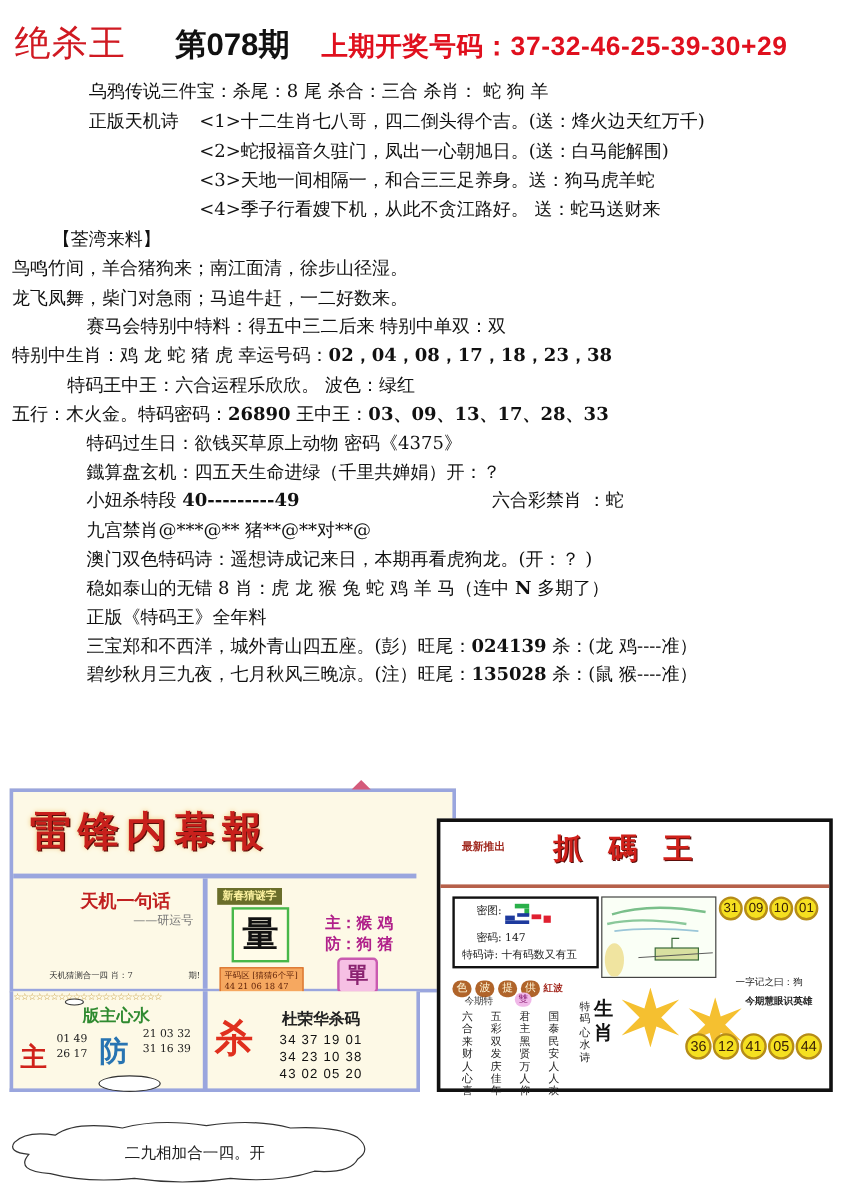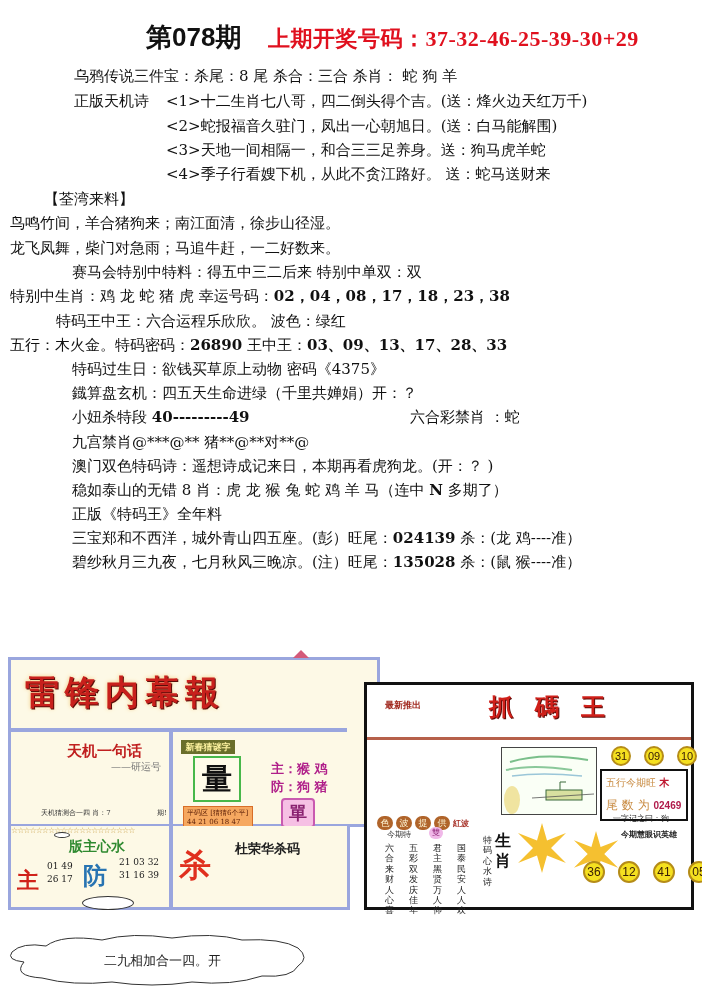--- a/index.html
+++ b/index.html
@@ -2,21 +2,21 @@
 <html><head>
 <meta charset="utf-8">
 <style>
   * { box-sizing: border-box; margin: 0; padding: 0; }
   html, body { width: 702px; height: 997px; background: #ffffff; overflow: hidden; }
   body { position: relative; font-family: "DejaVu Serif", "Liberation Serif", serif; color: #111; }
 
   .header { position: absolute; left: 0; top: 14px; width: 702px; height: 40px; }
   .brand { position: absolute; left: 12px; top: 2px; font-size: 30px; color: #d01a22; letter-spacing: 1px; font-family: "DejaVu Sans", sans-serif; font-weight: normal; }
   .issue { position: absolute; left: 146px; top: 6px; font-size: 26px; font-weight: bold; color: #111; font-family: "Liberation Sans", sans-serif; }
-  .last-result { position: absolute; left: 268px; top: 10px; font-size: 22px; font-weight: bold; color: #e0101e; font-family: Liberation Serif, serif; letter-spacing: 0.5px; }
+  .last-result { position: absolute; left: 268px; top: 10px; font-size: 22px; font-weight: bold; color: #e0101e; font-family: Liberation Sans, sans-serif; letter-spacing: 0.5px; }
 
   .line { position: absolute; font-size: 15px; white-space: nowrap; line-height: 20px; color: #111; }
   .line b { font-weight: bold; }
 
   
   .panel-left { position: absolute; left: 8px; top: 657px; width: 372px; height: 170px; background: #fdf9e6; border: 3px solid #9aa6de; }
   .panel-left-bottom { position: absolute; left: 8px; top: 826px; width: 342px; height: 84px; background: #fdf9e6; border: 3px solid #9aa6de; border-top: none; }
   .plt-title { position: absolute; left: 14px; top: 10px; font-size: 34px; font-weight: bold; color: #c8201c; letter-spacing: 6px; text-shadow: 1px 1px 0 #5a0d0a, 0 0 4px #f1c879; font-family: "DejaVu Serif", serif; }
   .plt-divider { position: absolute; left: 0; top: 68px; width: 336px; height: 4px; background: #9aa6de; }
   .plt-vdivider { position: absolute; left: 158px; top: 72px; width: 4px; height: 92px; background: #9aa6de; }
@@ -43,32 +43,32 @@
 
   .flower { position: absolute; left: 168px; top: 18px; font-size: 32px; color: #e0301e; font-weight: bold; }
   .dz-title { position: absolute; left: 224px; top: 14px; font-size: 13px; font-weight: bold; color: #222; text-align: center; }
   .dz-nums { position: absolute; left: 222px; top: 34px; font-size: 11px; line-height: 14px; color: #111; font-family: "Liberation Sans", sans-serif; letter-spacing: 1px; }
 
   .oval { position: absolute; border: 1px solid #333; border-radius: 50%; background: #fff; }
 
   
   .panel-right { position: absolute; left: 364px; top: 682px; width: 330px; height: 228px; background: #fff; border: 3px solid #111; }
   .pr-head-label { position: absolute; left: 18px; top: 14px; font-size: 9px; font-weight: bold; color: #a0281e; }
-  .pr-head-title { position: absolute; left: 94px; top: 6px; font-size: 24px; font-weight: bold; color: #d0201a; letter-spacing: 22px; text-shadow: 1px 1px 0 #5a0d0a; margin-left: 28px; }
+  .pr-head-title { position: absolute; left: 94px; top: 6px; font-size: 24px; font-weight: bold; color: #d0201a; letter-spacing: 22px; text-shadow: 1px 1px 0 #5a0d0a; }
   .pr-head-line { position: absolute; left: 0; top: 52px; width: 324px; height: 3px; background: #b6604a; }
 
   .mt-box { position: absolute; left: 10px; top: 62px; width: 122px; height: 60px; border: 2px solid #111; background: #fff; }
   .mt-label { position: absolute; left: 18px; top: 4px; font-size: 9px; color: #222; }
   .mt-graphic { position: absolute; left: 40px; top: 4px; width: 42px; height: 18px; }
   .mt-code { position: absolute; left: 18px; top: 26px; font-size: 9px; color: #222; }
   .mt-poem { position: absolute; left: 6px; top: 40px; font-size: 9px; color: #222; white-space: nowrap; }
 
   .scene { position: absolute; left: 134px; top: 62px; width: 96px; height: 68px; border: 1px solid #444; background: #fafff6; overflow: hidden; }
 
-  .ball { display: inline-block; width: 20px; height: 20px; border-radius: 50%; background: #f5e020; border: 2px solid #b58c18; font-size: 11px; font-family: "Liberation Sans", sans-serif; color: #3a2006; text-align: center; line-height: 16px; margin-right: 1px; margin-left: 12px; }
+  .ball { display: inline-block; width: 20px; height: 20px; border-radius: 50%; background: #f5e020; border: 2px solid #b58c18; font-size: 11px; font-family: "Liberation Sans", sans-serif; color: #3a2006; text-align: center; line-height: 16px; margin-right: 1px; }
   .balls-top { position: absolute; left: 232px; top: 60px; white-space: nowrap; }
   .wx-box { position: absolute; left: 233px; top: 84px; width: 88px; height: 52px; border: 2px solid #111; background: #fff; }
   .wx-line1 { position: absolute; left: 4px; top: 5px; font-size: 10px; color: #c88a40; white-space: nowrap; }
   .wx-line1 b { color: #c01a32; }
   .wx-line2 { position: absolute; left: 4px; top: 26px; font-size: 12px; color: #c88a40; white-space: nowrap; }
   .wx-line2 b { color: #b01a4a; font-family: "Liberation Sans", sans-serif; font-size: 10px; }
 
   .tag-row { position: absolute; left: 10px; top: 126px; white-space: nowrap; }
   .tag { display: inline-block; width: 16px; height: 14px; border-radius: 7px; background: #b0642a; color: #fff8d8; font-size: 9px; text-align: center; line-height: 14px; margin-right: 3px; }
   .tag-tail { font-size: 8px; color: #a42a20; font-weight: bold; }
@@ -83,20 +83,21 @@
   .balls-bottom { position: absolute; left: 204px; top: 176px; white-space: nowrap; }
   .balls-bottom .ball { width: 22px; height: 22px; font-size: 12px; line-height: 18px; }
 
   .cloud { position: absolute; left: 2px; top: 932px; width: 308px; height: 54px; }
   .cloud-text { position: absolute; left: 104px; top: 952px; font-size: 13px; color: #222; }
 </style>
 </head>
 <body>
 
 <div class="header">
+  <span class="brand">绝杀王</span>
   <span class="issue">第078期</span>
   <span class="last-result"><span>上期开奖号码：</span><span>37-32-46-25-39-30+29</span></span>
 </div>
 
 <div class="line" style="left:74px;top:66px;">乌鸦传说三件宝：杀尾：8 尾 杀合：三合  杀肖：  蛇  狗  羊</div>
 <div class="line" style="left:74px;top:91px;">正版天机诗</div>
 <div class="line" style="left:166px;top:91px;">&lt;1&gt;十二生肖七八哥，四二倒头得个吉。(送：烽火边天红万千)</div>
 <div class="line" style="left:166px;top:116px;">&lt;2&gt;蛇报福音久驻门，凤出一心朝旭日。(送：白马能解围)</div>
 <div class="line" style="left:166px;top:140px;">&lt;3&gt;天地一间相隔一，和合三三足养身。送：狗马虎羊蛇</div>
 <div class="line" style="left:166px;top:164px;">&lt;4&gt;季子行看嫂下机，从此不贪江路好。  送：蛇马送财来</div>
@@ -150,50 +151,65 @@
     <div>26 17</div>
   </div>
   <div class="bz-fang">防</div>
   <div class="bz-fang-nums">
     <div>21 03 32</div>
     <div>31 16 39</div>
   </div>
   <div class="bz-vdivider"></div>
   <div class="flower">杀</div>
   <div class="dz-title">杜荣华杀码</div>
+  <div class="dz-nums">
+    <div>34  37  19  01</div>
+    <div>34  23  10  38</div>
+    <div>43  02  05  20</div>
+  </div>
 </div>
 <div class="oval" style="left:54px;top:832px;width:16px;height:6px;"></div>
 <div class="oval" style="left:82px;top:896px;width:52px;height:14px;"></div>
 
 <div class="panel-right">
   <div class="pr-head-label">最新推出</div>
   <div class="pr-head-title">抓碼王</div>
   <div class="pr-head-line"></div>
 
+  <div class="mt-box">
+    <div class="mt-label">密图:</div>
+    <svg class="mt-graphic" viewBox="0 0 42 18">
+      <rect x="10" y="0" width="12" height="4" fill="#2ab04a"></rect>
+      <rect x="18" y="4" width="4" height="6" fill="#2ab04a"></rect>
+      <rect x="2" y="10" width="8" height="4" fill="#1e3a9e"></rect>
+      <rect x="12" y="8" width="10" height="3" fill="#1e3a9e"></rect>
+      <rect x="24" y="9" width="8" height="4" fill="#e02030"></rect>
+      <rect x="34" y="10" width="6" height="6" fill="#e02030"></rect>
+      <rect x="2" y="14" width="20" height="3" fill="#1e3a9e"></rect>
+    </svg>
+    <div class="mt-code">密码: 147</div>
+    <div class="mt-poem">特码诗: 十有码数又有五</div>
+  </div>
 
   <div class="scene">
     <svg width="96" height="68" viewBox="0 0 96 68">
       <path d="M8 14 Q40 4 86 12" stroke="#7abf8a" stroke-width="2" fill="none"></path>
       <path d="M4 22 Q30 16 70 22" stroke="#8ac89a" stroke-width="2" fill="none"></path>
       <path d="M10 28 Q40 24 80 28" stroke="#9ac6d8" stroke-width="1.5" fill="none"></path>
       <ellipse cx="10" cy="52" rx="8" ry="14" fill="#f0e4a0"></ellipse>
       <rect x="44" y="42" width="36" height="10" fill="#d8e0a0" stroke="#3a6a3a"></rect>
       <path d="M58 42 L58 34 L64 34" stroke="#3a6a3a" fill="none"></path>
       <line x1="30" y1="50" x2="92" y2="46" stroke="#555" stroke-width="0.8"></line>
     </svg>
   </div>
 
   <div class="balls-top">
     <span class="ball">31</span><span class="ball">09</span><span class="ball">10</span><span class="ball">01</span>
   </div>
 
-  <div class="wx-box">
-    <div class="wx-line1"><span>五行今期旺</span> <b>木</b></div>
-    <div class="wx-line2"><span>尾 数 为</span> <b>02469</b></div>
-  </div>
 
   <div class="tag-row">
     <span class="tag">色</span><span class="tag">波</span><span class="tag">提</span><span class="tag">供</span><span class="tag-tail">紅波</span>
   </div>
   <div class="jjs">今期特</div>
   <div class="jjs-badge">雙</div>
 
   <div class="vcol" style="left:18px;">六合来财人心喜</div>
   <div class="vcol" style="left:42px;">五彩双发庆佳年</div>
   <div class="vcol" style="left:66px;">君主黑贤万人仰</div>

